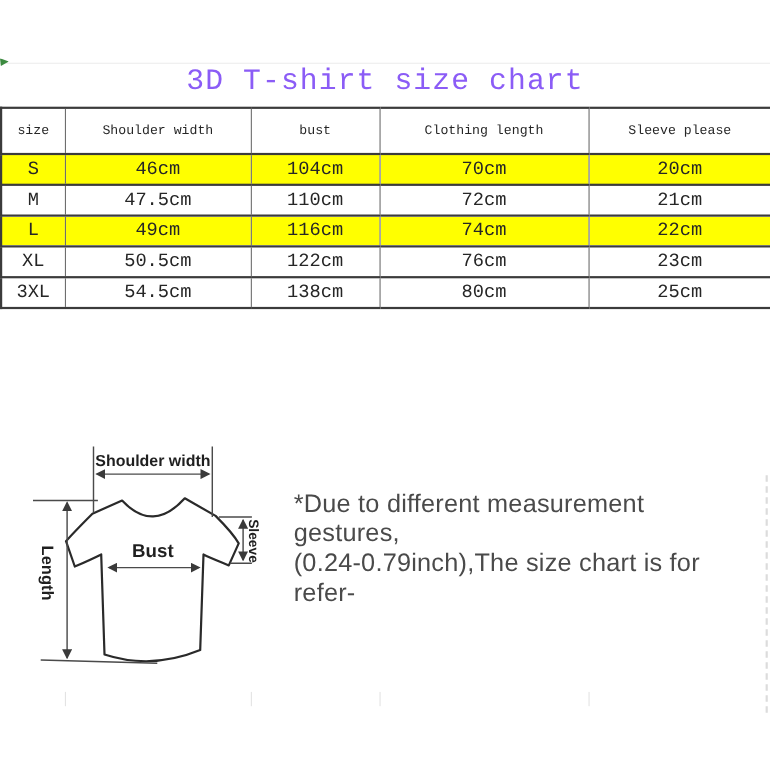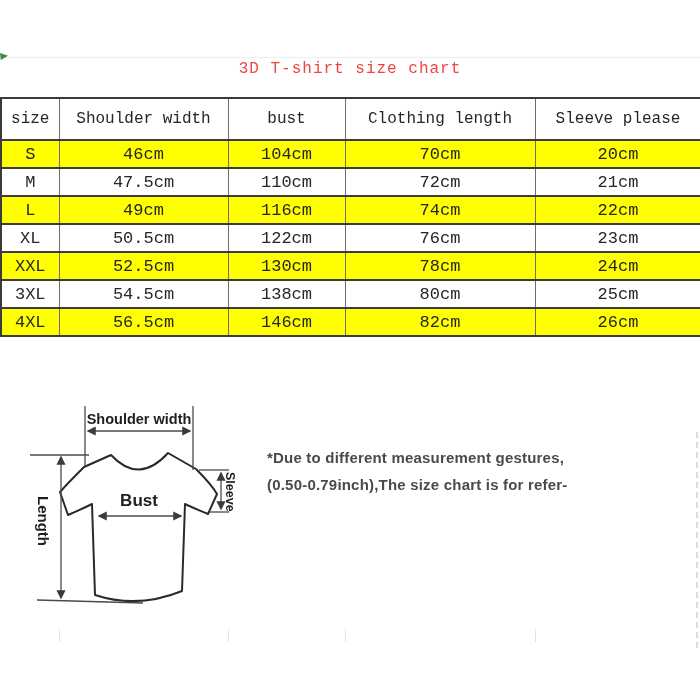--- a/index.html
+++ b/index.html
@@ -11,50 +11,50 @@
   .scan-line{position:absolute;left:0;top:57px;width:700px;height:1px;background:#ededed;}
   .green-mark{position:absolute;left:0;top:53px;width:8px;height:7px;background:#3c8a3f;
     clip-path:polygon(0 0,100% 40%,10% 100%);}
   .edge-dashes{position:absolute;left:696px;top:432px;height:216px;width:0;
     border-left:2px dashed #dcdcdc;}
   .col-tick{position:absolute;top:629px;width:1px;height:13px;background:#e3e3e3;}
 
   
   .title{
     position:absolute;left:0;top:60px;width:700px;text-align:center;
-    font-family:"Liberation Mono",monospace;font-size:16px;color:#ef4444;
+    font-family:"Liberation Mono",monospace;font-size:27px;color:#8b5cf6;
     letter-spacing:1px;white-space:nowrap;
   }
 
   
   table.size-chart{
     position:absolute;left:0;top:97px;width:701px;border-collapse:collapse;
     table-layout:fixed;font-family:"Liberation Mono",monospace;color:#262626;
   }
   table.size-chart th,table.size-chart td{
     border-top:2px solid #3b3b3b;border-bottom:2px solid #3b3b3b;
     border-left:1px solid #6e6e6e;border-right:1px solid #6e6e6e;
     text-align:center;font-weight:normal;padding:0;overflow:hidden;white-space:nowrap;
   }
-  table.size-chart th{height:40px;font-size:16px;}
+  table.size-chart th{height:40px;font-size:12px;}
   table.size-chart td{height:26px;font-size:17px;}
   table.size-chart th:first-child,table.size-chart td:first-child{border-left:2px solid #3b3b3b;}
   table.size-chart tr.hl td{background:#ffff00;}
   .c0{width:58px;} .c1{width:169px;} .c2{width:117px;} .c3{width:190px;} .c4{width:166px;}
 
   
   .diagram{position:absolute;left:25px;top:392px;width:265px;height:260px;}
   .diagram .dim{stroke:#4a4a4a;stroke-width:1.3;fill:none;}
   .diagram .shirt{stroke:#2a2a2a;stroke-width:2;fill:none;stroke-linejoin:round;}
   .diagram text{font-family:"Liberation Sans",sans-serif;font-weight:bold;fill:#1f1f1f;}
 
   
   .note{
     position:absolute;left:267px;top:444px;width:410px;
-    font-size:15px;line-height:27px;font-weight:700;color:#4a4a4a;letter-spacing:0.2px;
+    font-size:23px;line-height:27px;font-weight:400;color:#4a4a4a;letter-spacing:0.2px;
   }
 </style>
 </head>
 <body>
 
 <div class="scan-line"></div>
 <div class="green-mark"></div>
 <div class="edge-dashes"></div>
 <div class="col-tick" style="left:59px"></div>
 <div class="col-tick" style="left:228px"></div>
@@ -102,40 +102,26 @@
         <td>74cm</td>
         <td>22cm</td>
       </tr>
       <tr>
         <td>XL</td>
         <td>50.5cm</td>
         <td>122cm</td>
         <td>76cm</td>
         <td>23cm</td>
       </tr>
-      <tr class="hl">
-        <td>XXL</td>
-        <td>52.5cm</td>
-        <td>130cm</td>
-        <td>78cm</td>
-        <td>24cm</td>
-      </tr>
       <tr>
         <td>3XL</td>
         <td>54.5cm</td>
         <td>138cm</td>
         <td>80cm</td>
         <td>25cm</td>
-      </tr>
-      <tr class="hl">
-        <td>4XL</td>
-        <td>56.5cm</td>
-        <td>146cm</td>
-        <td>82cm</td>
-        <td>26cm</td>
       </tr>
     </tbody>
 </table>
 
 <svg class="diagram" viewBox="0 0 265 260">
   <defs>
     <marker id="arr" viewBox="0 0 10 10" refX="8.5" refY="5" markerWidth="7" markerHeight="7" orient="auto-start-reverse">
       <path d="M0 0 L10 5 L0 10 z" fill="#3a3a3a"></path>
     </marker>
   </defs>
@@ -170,14 +156,14 @@
   <path class="dim" d="M74 124 H156" marker-start="url(#arr)" marker-end="url(#arr)"></path>
 
   <path class="dim" d="M174 78 H204"></path>
   <path class="dim" d="M184 120 H204"></path>
   <path class="dim" d="M196 81 V117" marker-start="url(#arr)" marker-end="url(#arr)"></path>
   <text transform="translate(201 80) rotate(90)" font-size="12.5">Sleeve</text>
 </svg>
 
 <div class="note">
   <div>*Due to different measurement gestures,</div>
-  <div>(0.50-0.79inch),The size chart is for refer-</div>
+  <div>(0.24-0.79inch),The size chart is for refer-</div>
 </div>
 
 </body></html>

